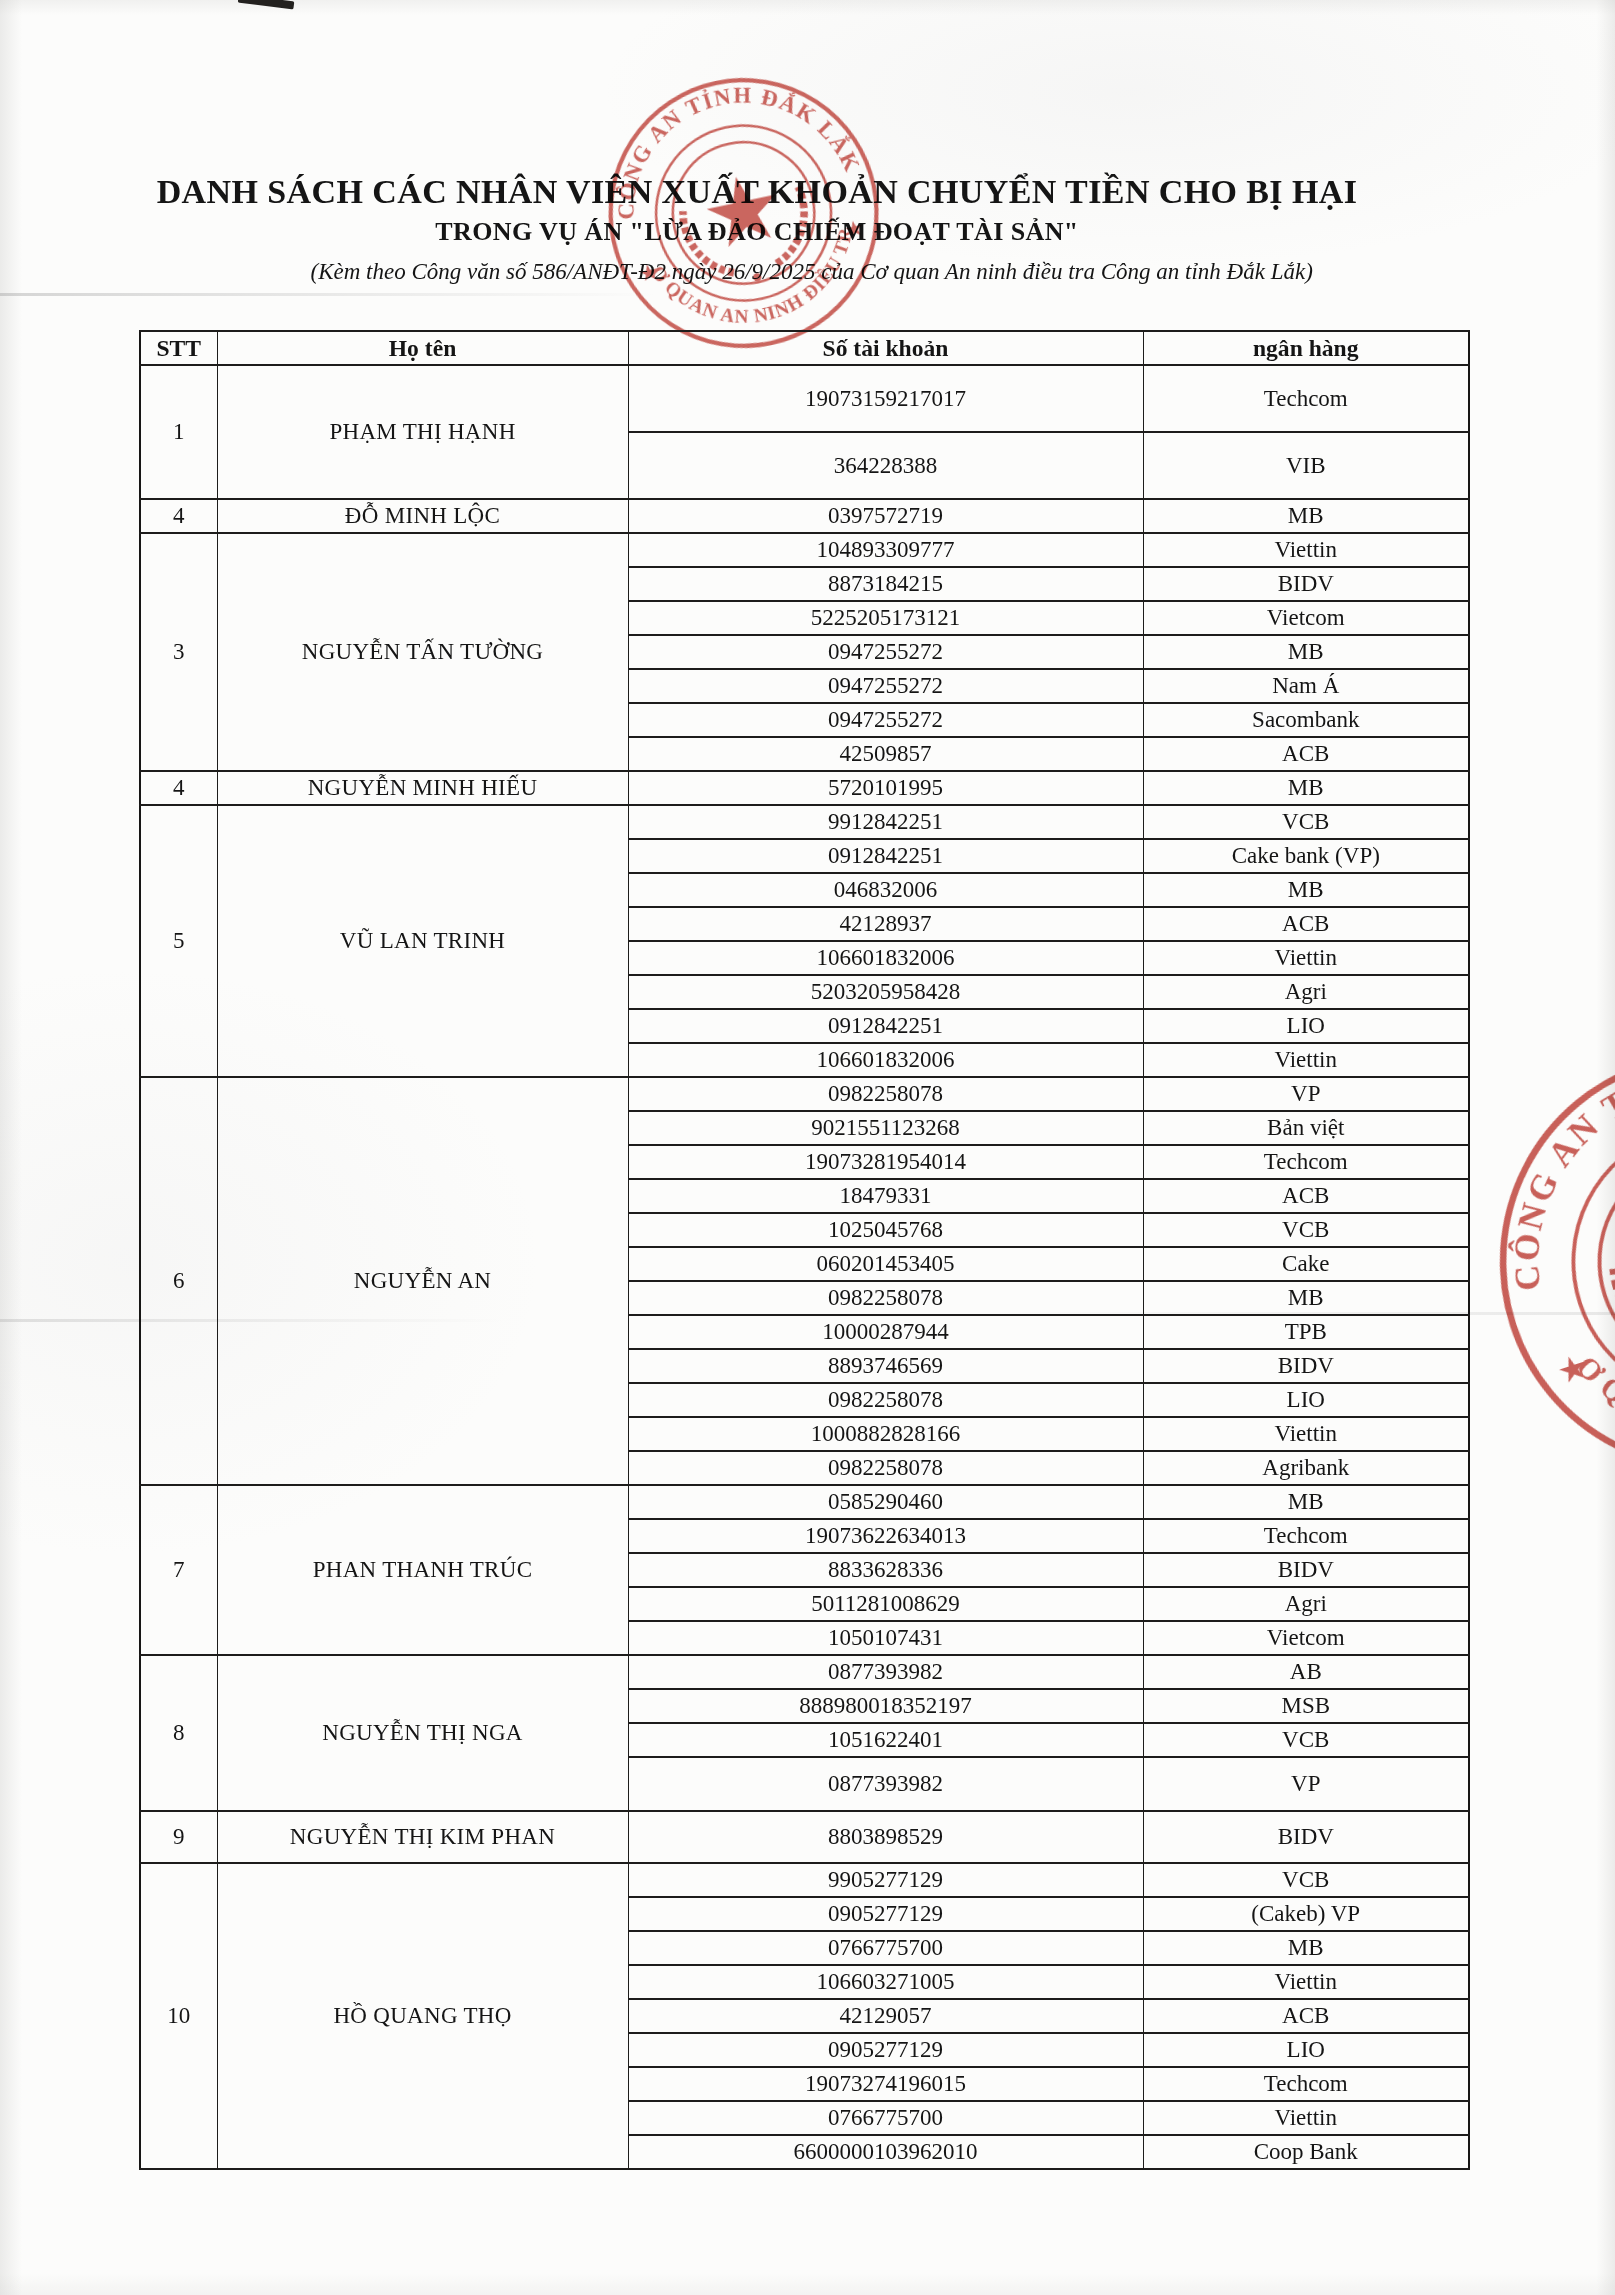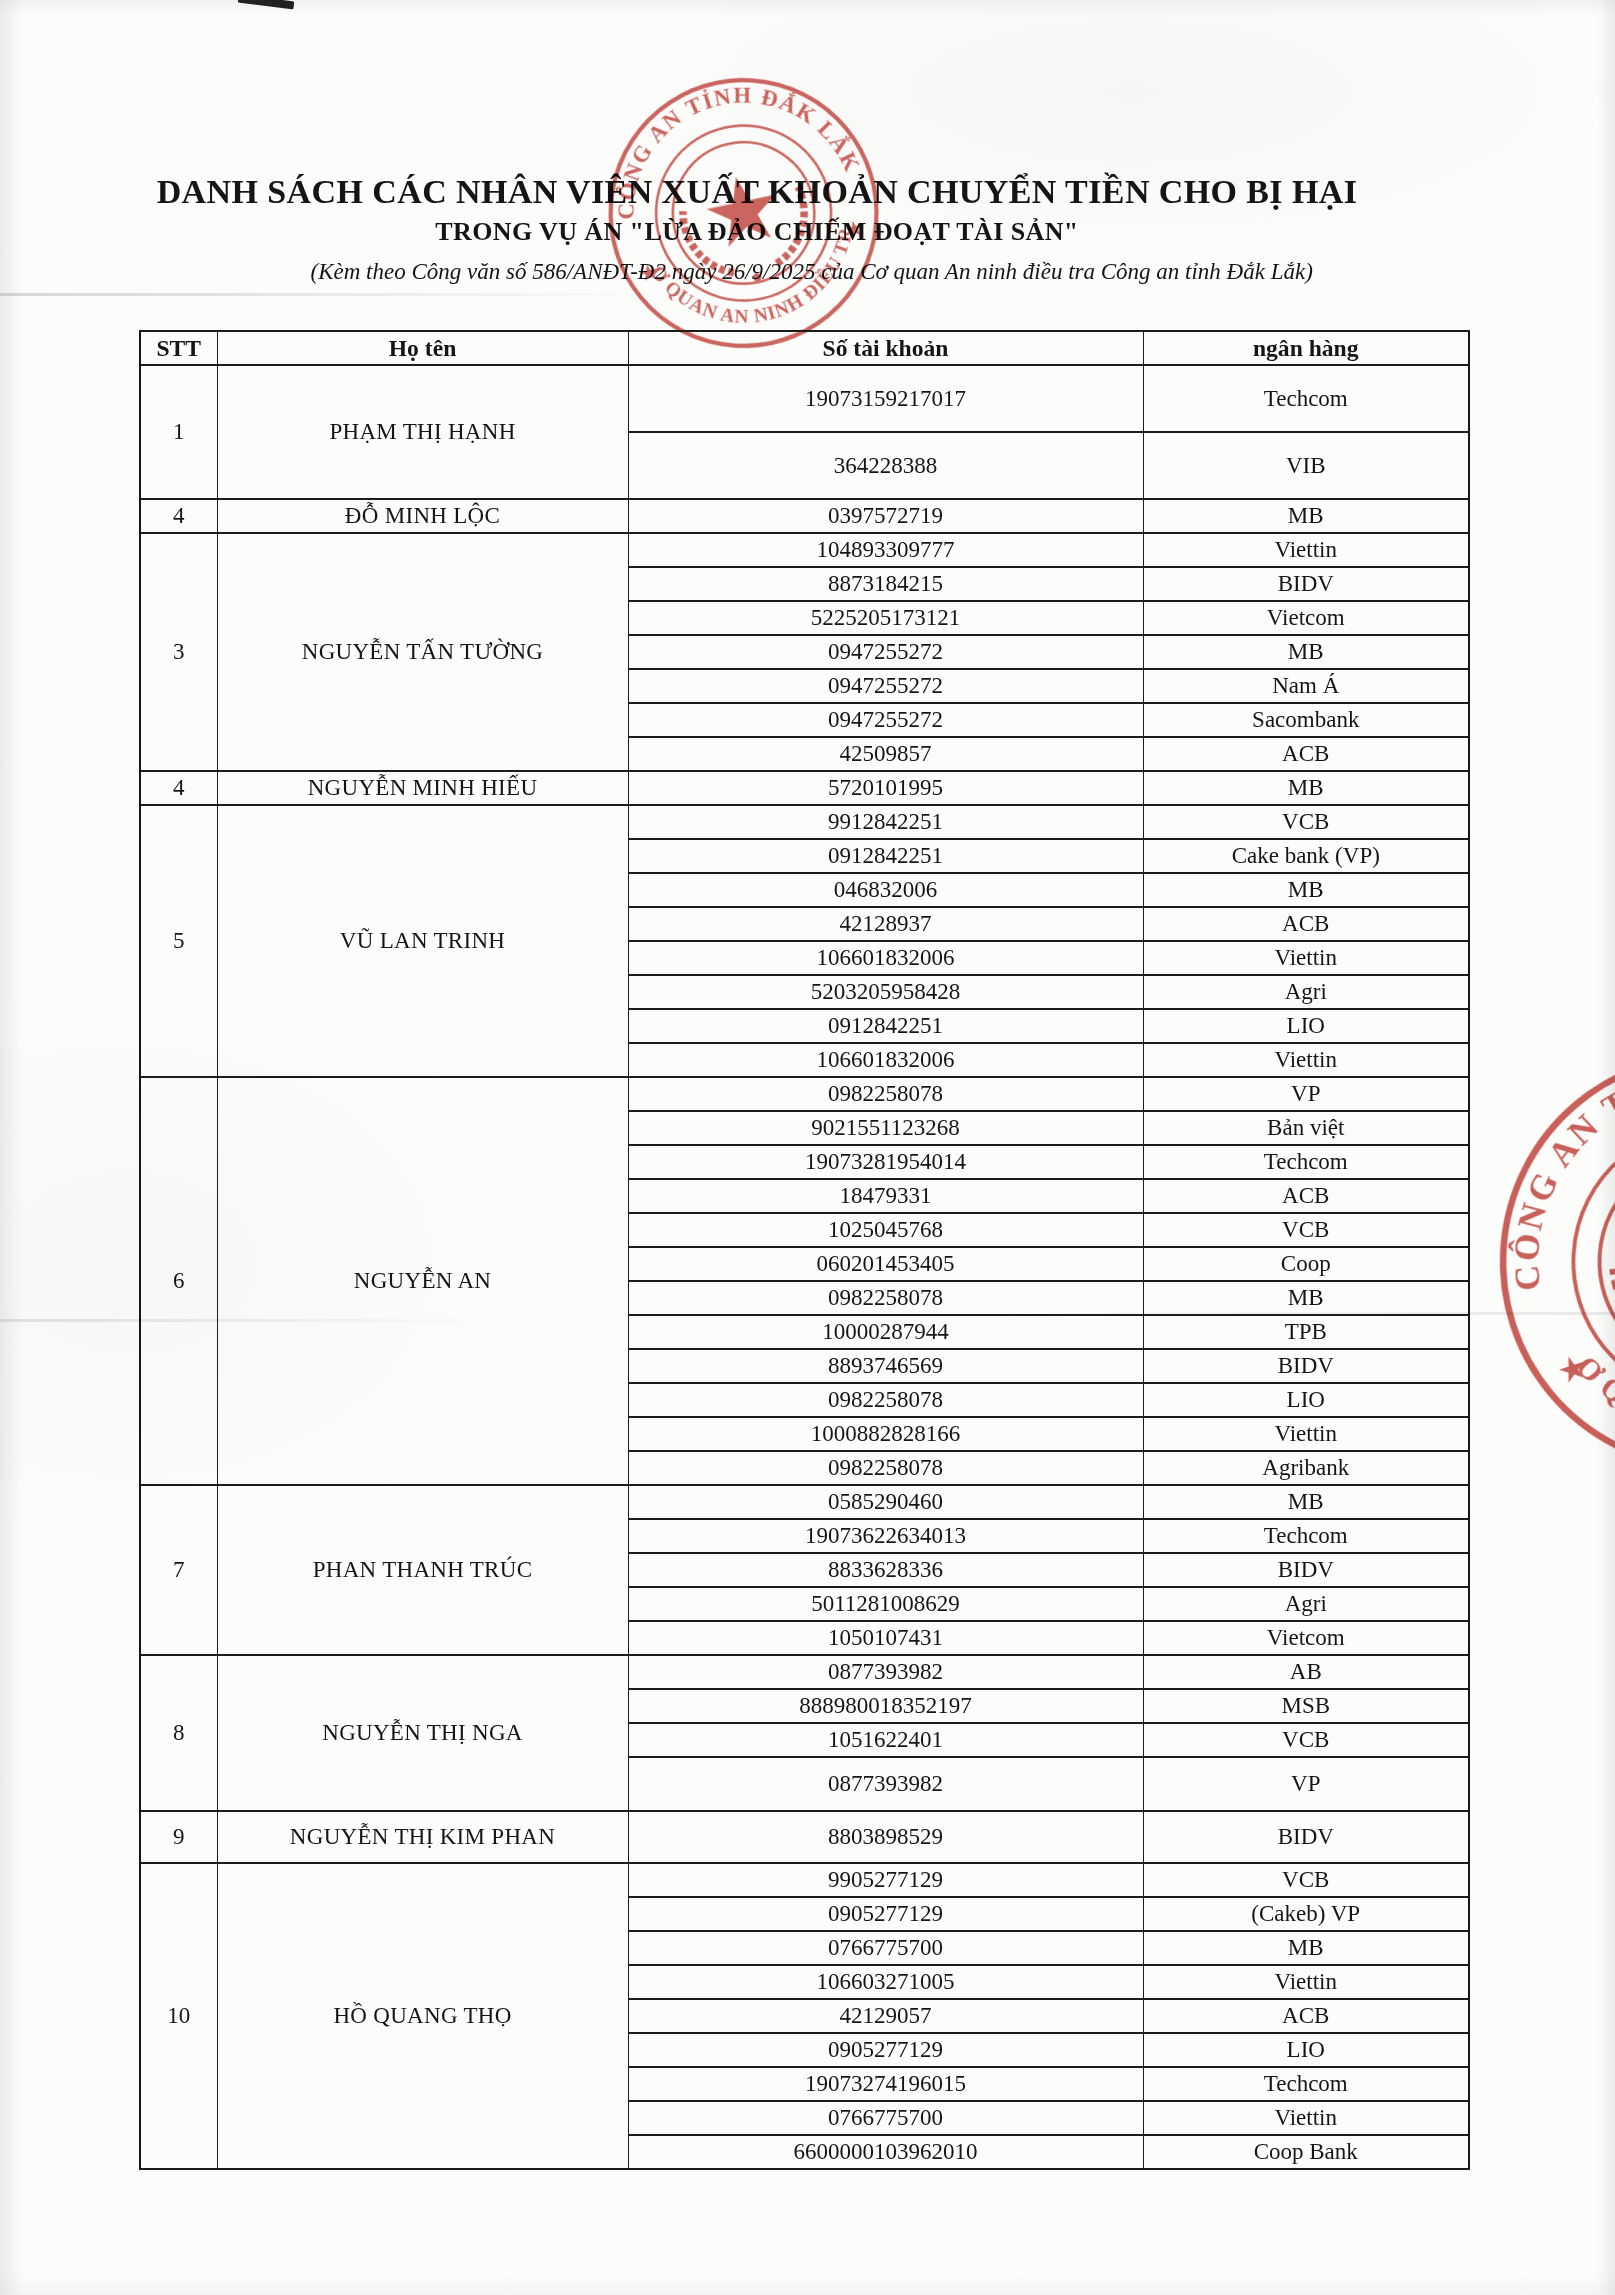--- a/index.html
+++ b/index.html
@@ -208,21 +208,21 @@
         <tr>
           <td class="acct">18479331</td>
           <td class="bank">ACB</td>
         </tr>
         <tr>
           <td class="acct">1025045768</td>
           <td class="bank">VCB</td>
         </tr>
         <tr>
           <td class="acct">060201453405</td>
-          <td class="bank">Coop</td>
+          <td class="bank">Cake</td>
         </tr>
         <tr>
           <td class="acct">0982258078</td>
           <td class="bank">MB</td>
         </tr>
         <tr>
           <td class="acct">10000287944</td>
           <td class="bank">TPB</td>
         </tr>
         <tr>

